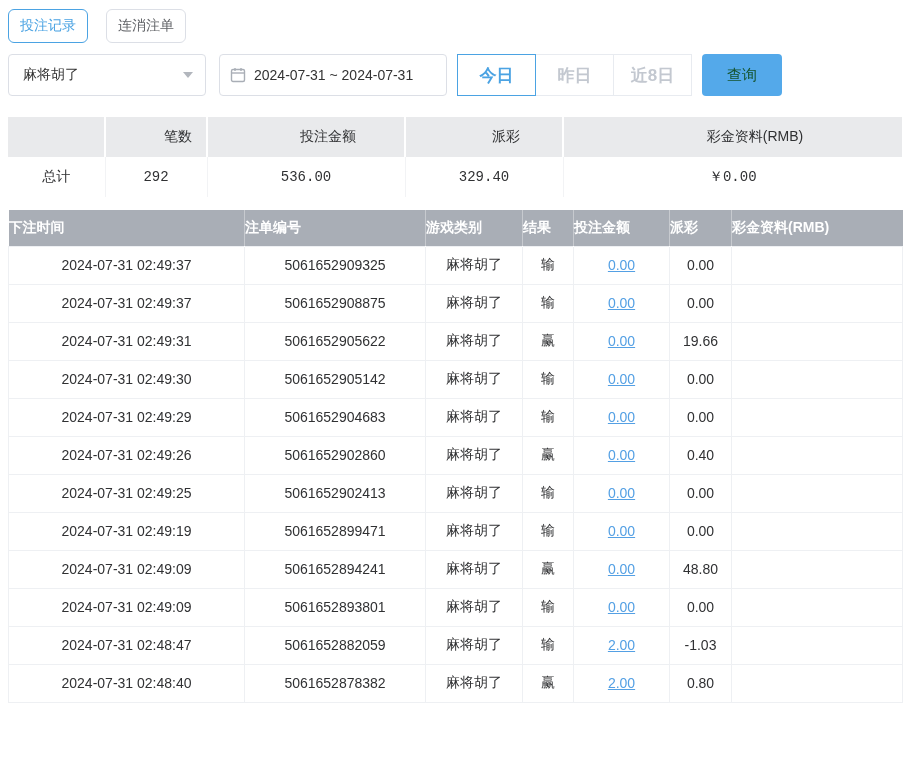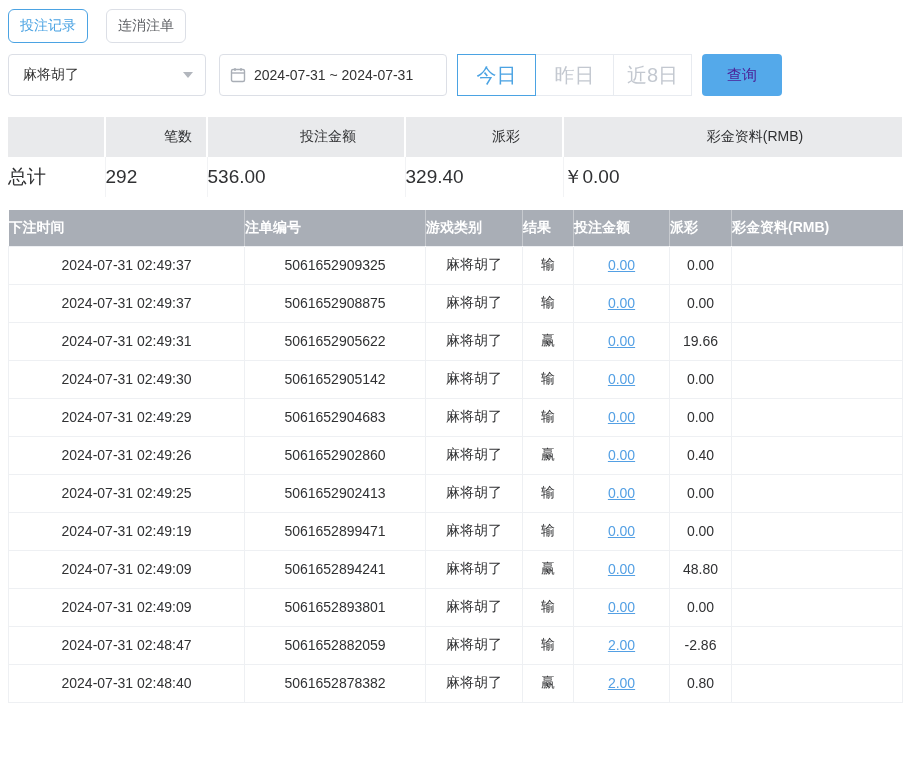--- a/index.html
+++ b/index.html
@@ -33,45 +33,47 @@
   }
   .date-picker {
     margin-left: 13px; width: 228px; height: 42px;
     border: 1px solid #dcdfe6; border-radius: 4px;
     display: flex; align-items: center; gap: 8px; padding: 4px 10px;
     cursor: pointer; background: #fff; color: #333;
   }
   .cal-icon { display: flex; align-items: center; }
   .quick-group { margin-left: 10px; display: flex; }
   .quick {
-    width: 79px; height: 42px; background: #fff; font-size: 20px;
+    width: 79px; height: 42px; background: #fff; font-size: 17px;
     border: 1px solid #e8ebf0; color: #c3c8d0; cursor: pointer;
     margin-left: -1px;
+    font-weight: bold;
   }
   .quick:first-child { margin-left: 0; }
   .quick.active { border: 1px solid #4ba3e3; color: #4ba3e3; position: relative; z-index: 1; }
   .search-btn {
     margin-left: 10px; width: 80px; height: 42px; border: none;
-    border-radius: 4px; background: #54a9ea; color: #4c1d95;
+    border-radius: 4px; background: #54a9ea; color: #14532d;
     font-size: 15px; cursor: pointer;
   }
 
   
   table { border-collapse: collapse; table-layout: fixed; }
   .summary { width: 894px; margin-top: 21px; }
   .summary th {
     background: #e9eaec; height: 40px; font-weight: 400;
     color: #303133; font-size: 14px; border-right: 2px solid #fff;
     text-align: center;
     padding-left: 44px;
   }
   .summary th:last-child { border-right: none; }
   .summary td {
-    height: 40px; font-size: 19px; color: #303133;
+    height: 40px; text-align: center; font-size: 14px; color: #303133;
     border-right: 1px solid #f2f3f5;
+    font-family: Liberation Mono, monospace;
   }
   .summary td:last-child { border-right: none; }
 
   
   .records { width: 894px; margin-top: 13px; }
   .records th {
     background: #a9aeb6; color: #ffffff; height: 36px; font-size: 14px;
     font-weight: 700; text-align: left;
     border-right: 1px solid rgba(255,255,255,0.35);
   }
@@ -256,21 +258,21 @@
           <td><a class="bet-link">0.00</a></td>
           <td>0.00</td>
           <td></td>
         </tr>
         <tr>
           <td>2024-07-31 02:48:47</td>
           <td>5061652882059</td>
           <td>麻将胡了</td>
           <td>输</td>
           <td><a class="bet-link">2.00</a></td>
-          <td class="negative">-2.86</td>
+          <td class="negative">-1.03</td>
           <td></td>
         </tr>
         <tr>
           <td>2024-07-31 02:48:40</td>
           <td>5061652878382</td>
           <td>麻将胡了</td>
           <td>赢</td>
           <td><a class="bet-link">2.00</a></td>
           <td>0.80</td>
           <td></td>

